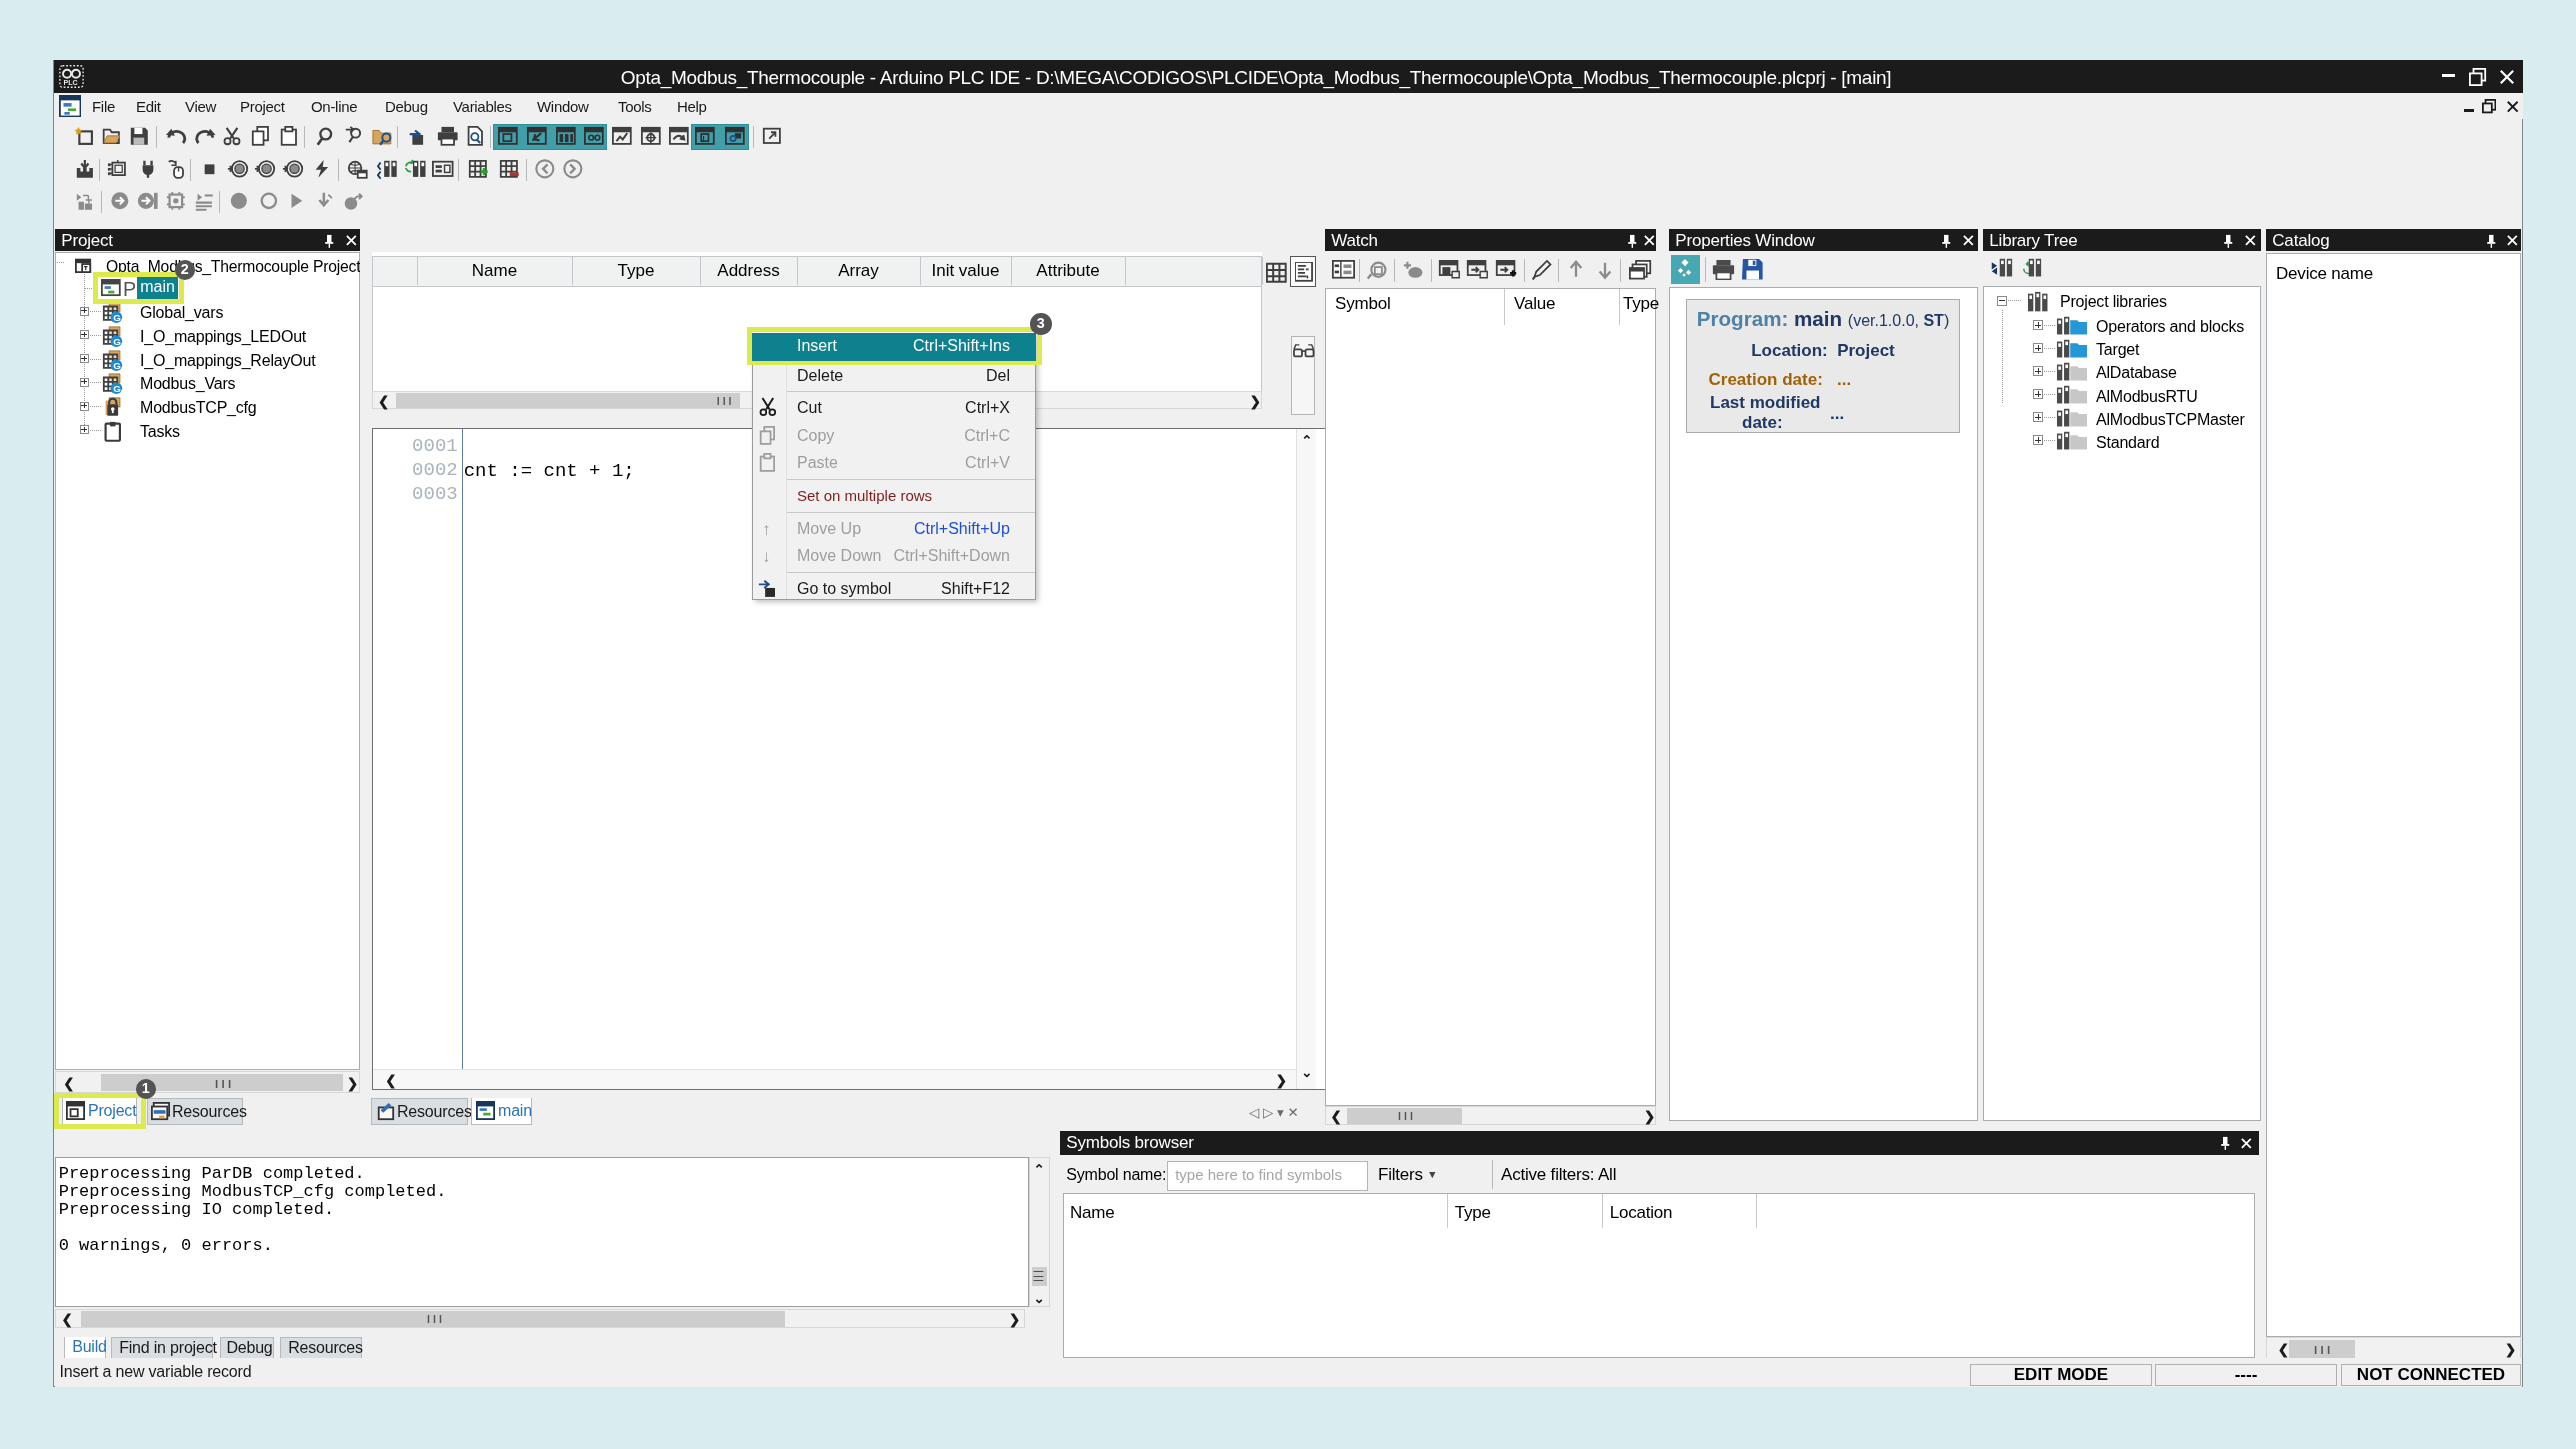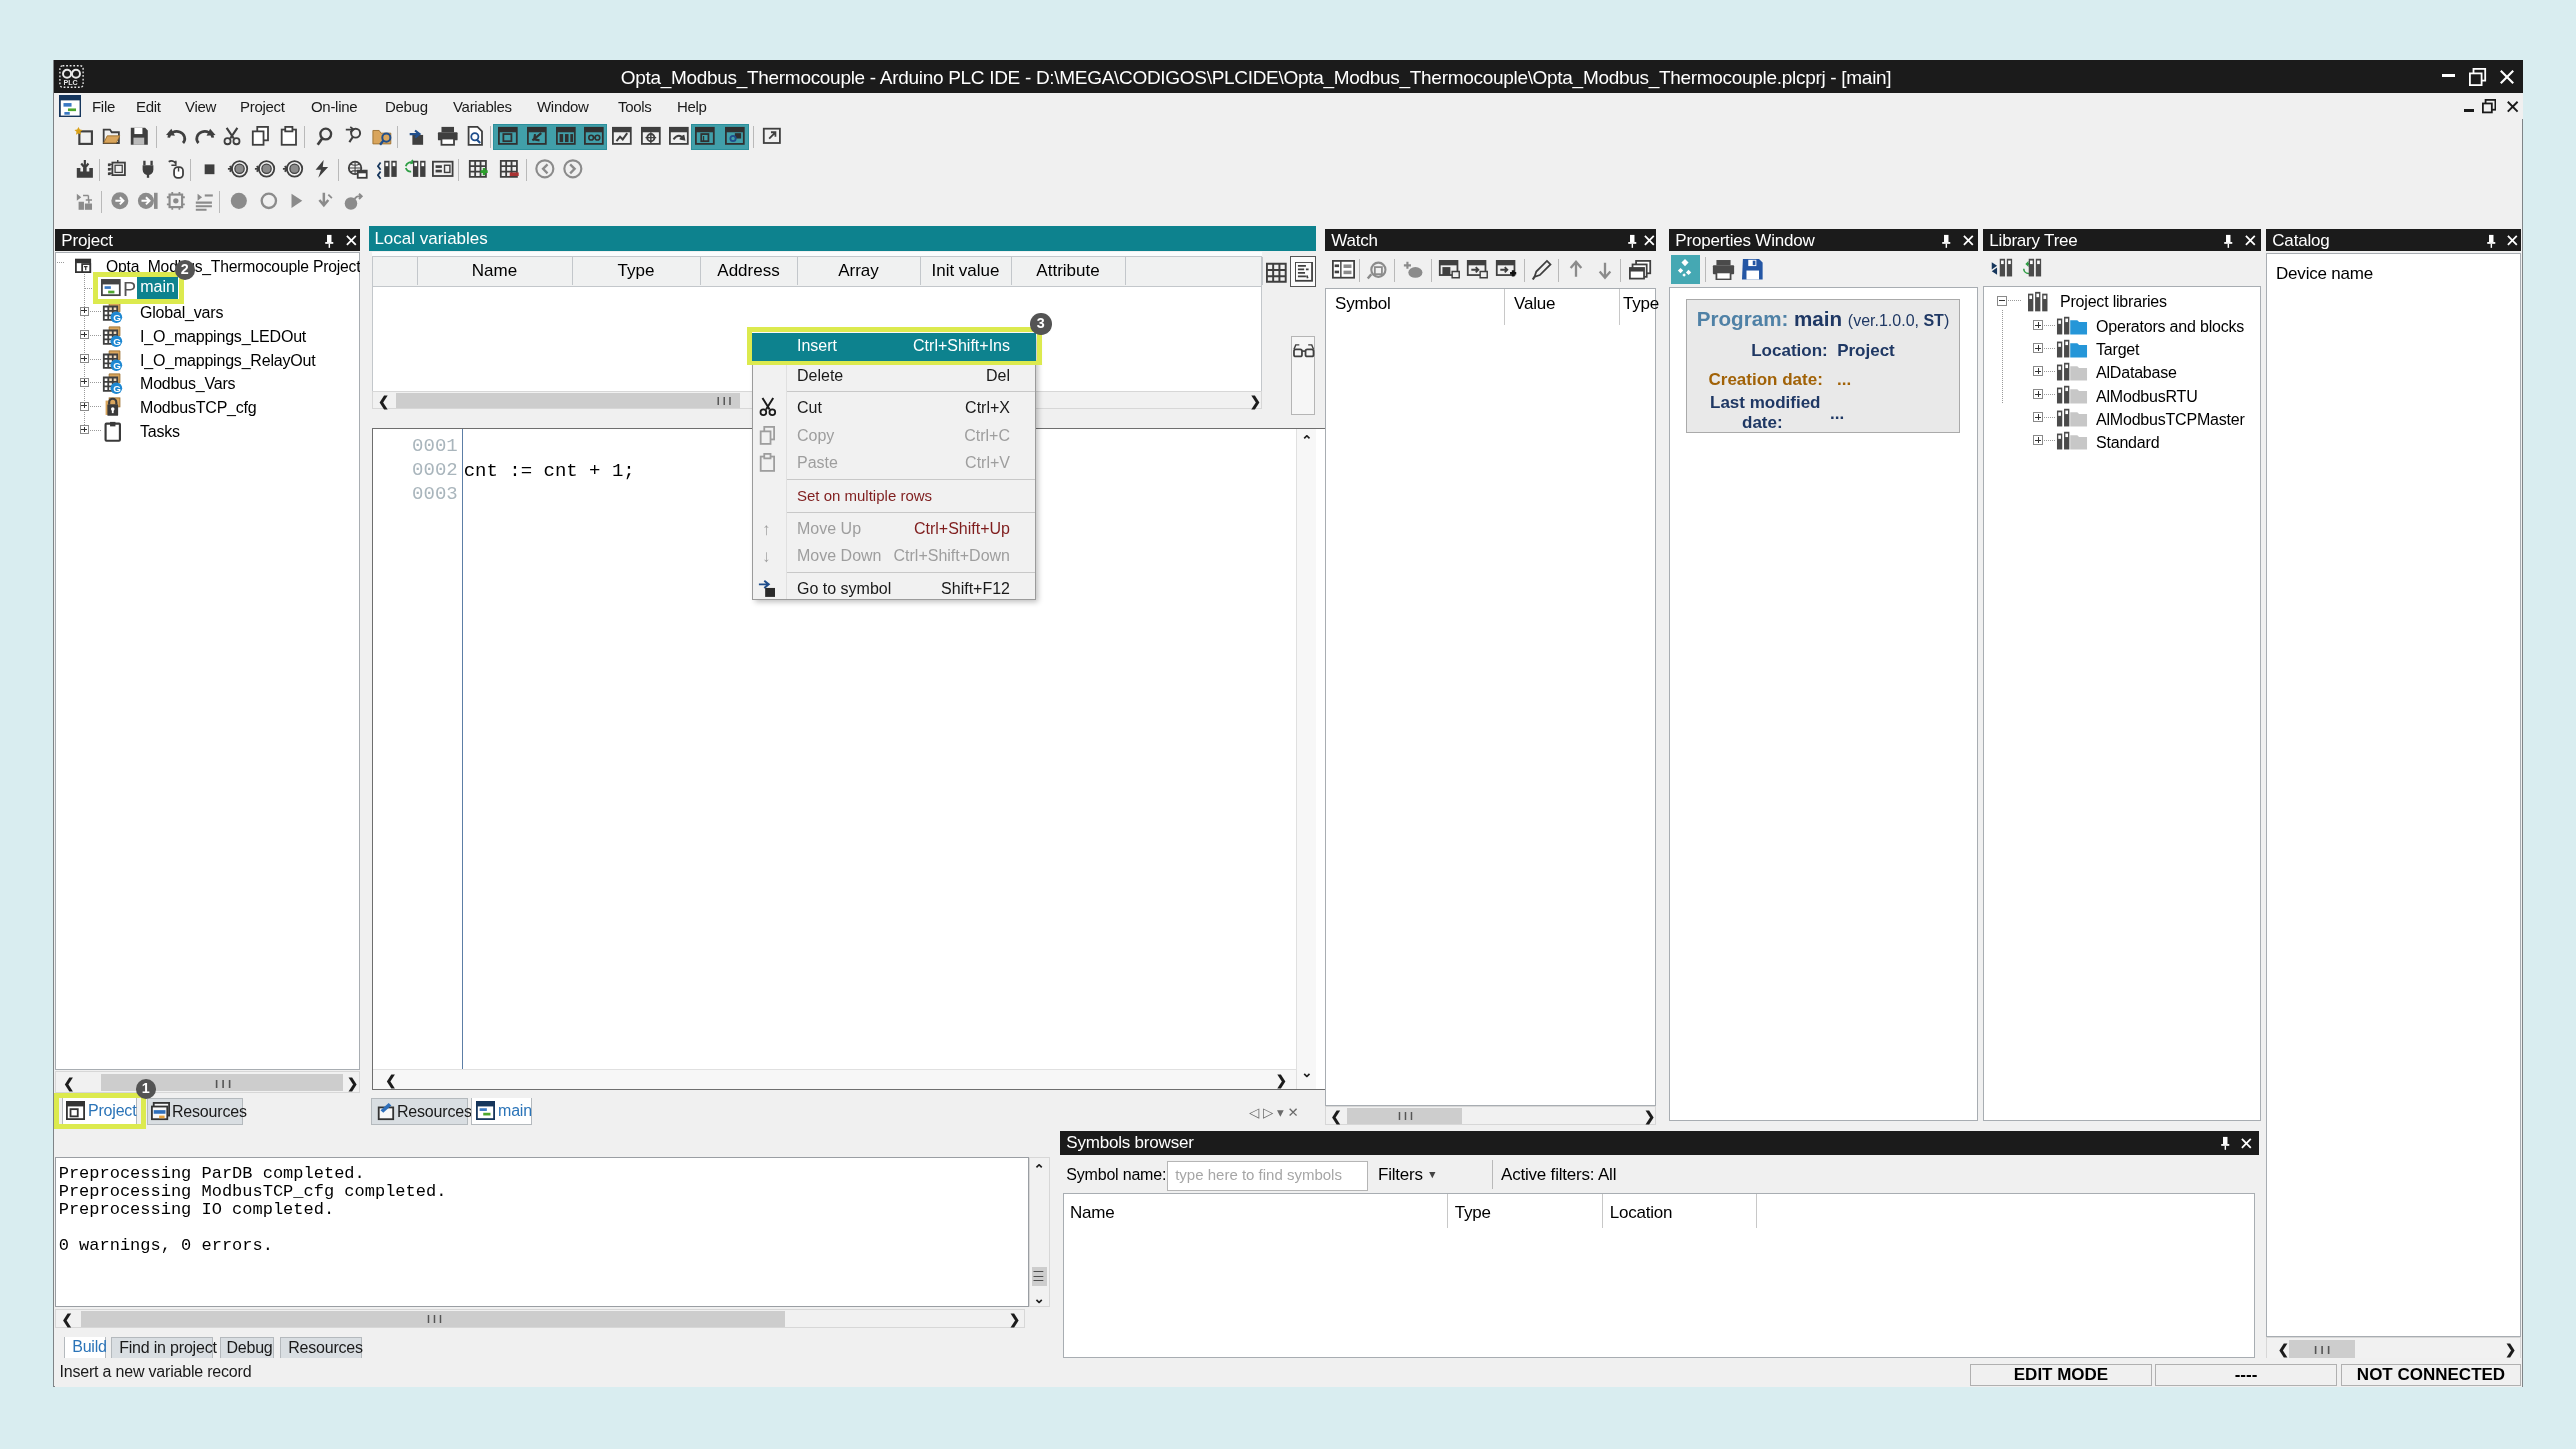--- a/index.html
+++ b/index.html
@@ -461,23 +461,20 @@
   <svg class="abs" style="left:2.7px;top:2.7px" width="19" height="19" viewBox="0 0 21 21">
       <rect x="3" y="1" width="17" height="14" fill="#f8f8f8" stroke="#333" stroke-width="2"></rect>
       <rect x="1" y="5" width="17" height="14" fill="#f8f8f8" stroke="#333" stroke-width="2"></rect>
       <rect x="3" y="9" width="13" height="4" fill="#2f6fba"></rect>
       <rect x="9" y="15" width="6" height="3" fill="#e8a33d"></rect>
     </svg>
   <span class="abs" style="left:24px;">Resources</span>
 </div>
 
 <div class="panel" style="left:369px;top:226px;width:948px;height:867px;">
-  <div class="abs" style="left:0;top:0;width:947px;height:25px;background:#0d828e;color:#fff;font-size:17px;">
-      <span style="position:absolute;left:5.4px;top:2.7px;">Local variables</span>
-    </div>
   <div class="abs" style="left:2.7px;top:26px;width:890px;height:3.6px;background:#fbfdfe;"></div>
     <div class="abs" style="left:2.7px;top:29.5px;width:890px;height:31px;background:#f0f1f1;border:0.9px solid #c3c7cb;"></div>
     <div class="abs" style="left:48px;top:31px;width:0.9px;height:28px;background:#c3c7cb;"></div>
     <div class="abs" style="left:48px;top:35px;width:155px;text-align:center;font-size:17px;color:#000;">Name</div>
     <div class="abs" style="left:203px;top:31px;width:0.9px;height:28px;background:#c3c7cb;"></div>
     <div class="abs" style="left:203px;top:35px;width:128px;text-align:center;font-size:17px;color:#000;">Type</div>
     <div class="abs" style="left:331px;top:31px;width:0.9px;height:28px;background:#c3c7cb;"></div>
     <div class="abs" style="left:331px;top:35px;width:97px;text-align:center;font-size:17px;color:#000;">Address</div>
     <div class="abs" style="left:428px;top:31px;width:0.9px;height:28px;background:#c3c7cb;"></div>
     <div class="abs" style="left:428px;top:35px;width:123px;text-align:center;font-size:17px;color:#000;">Array</div>
@@ -914,21 +911,21 @@
 <div class="abs" style="left:797px;top:454px;font-size:16px;color:#9e9e9e;">Paste</div>
 <div class="abs" style="left:752px;top:454px;width:258px;text-align:right;font-size:16px;color:#9e9e9e;">Ctrl+V</div>
 <svg class="abs" style="left:758px;top:453px;" width="19.7" height="19.7" viewBox="0 0 22 22">
     <rect x="3" y="4" width="15" height="16" fill="#f1f1f1" stroke="#9e9e9e" stroke-width="2"></rect>
     <rect x="7" y="1" width="7" height="5" fill="#f1f1f1" stroke="#9e9e9e" stroke-width="2"></rect>
   </svg>
 <div class="abs" style="left:787px;top:479px;width:248px;height:0.9px;background:#c8c8c8;"></div>
 <div class="abs" style="left:797px;top:487px;font-size:15px;color:#7f1d1d;">Set on multiple rows</div>
 <div class="abs" style="left:787px;top:512px;width:248px;height:0.9px;background:#c8c8c8;"></div>
 <div class="abs" style="left:797px;top:520px;font-size:16px;color:#9e9e9e;">Move Up</div>
-<div class="abs" style="left:752px;top:520px;width:258px;text-align:right;font-size:16px;color:#7f1d1d;">Ctrl+Shift+Up</div>
+<div class="abs" style="left:752px;top:520px;width:258px;text-align:right;font-size:16px;color:#1d4ed8;">Ctrl+Shift+Up</div>
 <div class="abs" style="left:762px;top:520px;font-size:17px;color:#9e9e9e;">↑</div>
 <div class="abs" style="left:797px;top:547px;font-size:16px;color:#9e9e9e;">Move Down</div>
 <div class="abs" style="left:752px;top:547px;width:258px;text-align:right;font-size:16px;color:#9e9e9e;">Ctrl+Shift+Down</div>
 <div class="abs" style="left:762px;top:547px;font-size:17px;color:#9e9e9e;">↓</div>
 <div class="abs" style="left:787px;top:572px;width:248px;height:0.9px;background:#c8c8c8;"></div>
 <div class="abs" style="left:797px;top:580px;font-size:16px;color:#1a1a1a;">Go to symbol</div>
 <div class="abs" style="left:752px;top:580px;width:258px;text-align:right;font-size:16px;color:#1a1a1a;">Shift+F12</div>
 <svg class="abs" style="left:758px;top:579px;" width="19.7" height="19.7" viewBox="0 0 22 22">
     <path d="M1 6 h10 m-4 -4 l5 4 -5 4" stroke="#1f4e8c" stroke-width="2.2" fill="none"></path>
     <rect x="8" y="10" width="11" height="10" fill="#2a2a2a"></rect>

